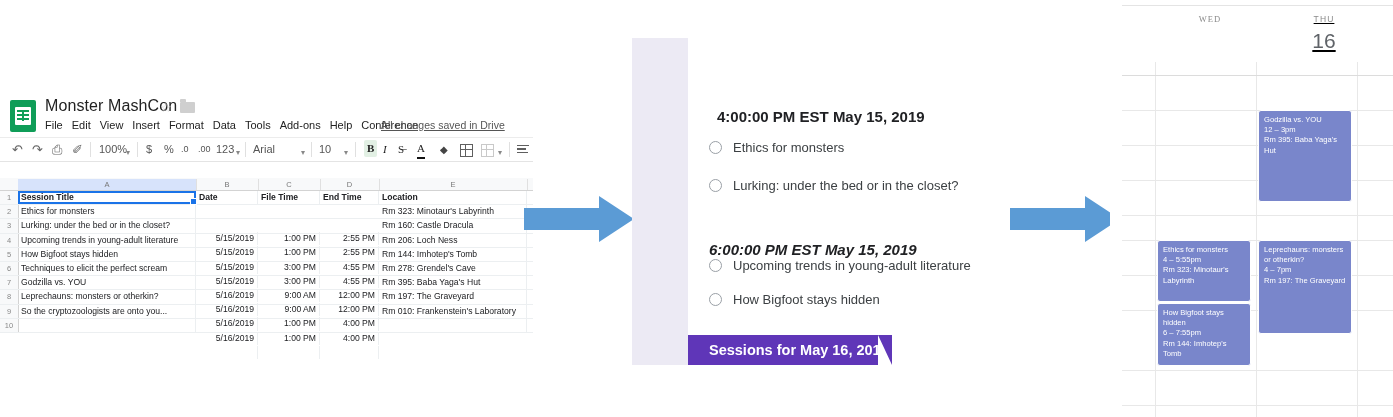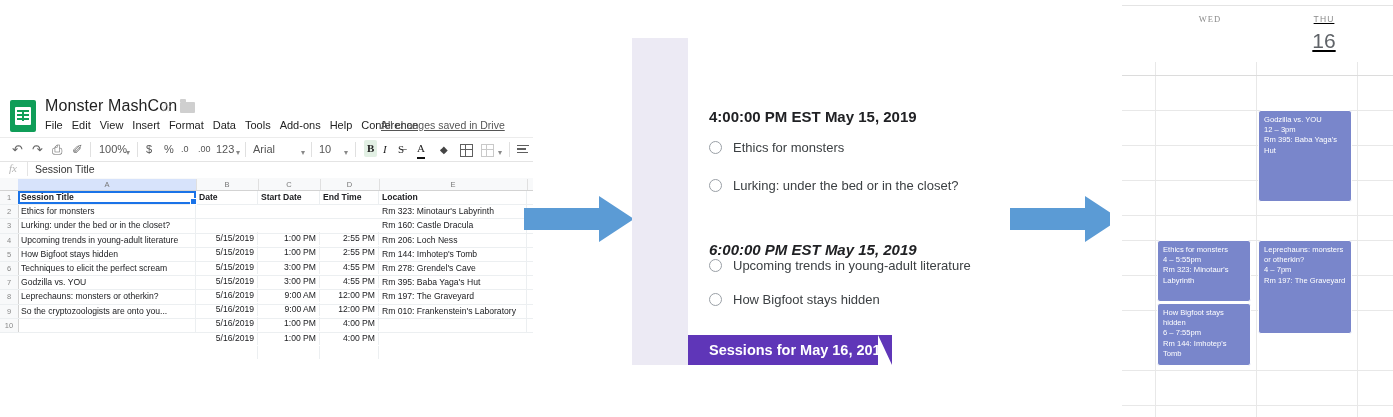--- a/index.html
+++ b/index.html
@@ -148,42 +148,37 @@
       <div class="tb-grid light" style="left:481px;"></div>
       <div class="tb caret" style="left:498px;top:6px;">▾</div>
       <div class="tb sep" style="left:509px;"></div>
       <div class="tb-lines" style="left:517px;">
           <b></b>
           <b></b>
           <b></b>
         </div>
     </div>
 
-    <div class="sh-fbar">
-      <div class="fx">fx</div>
-      <div class="fx-div"></div>
-      <div class="fx-val">Session Title</div>
-    </div>
 
     <div class="grid">
       <div class="colhdr">
         <div class="cc" style="left:0;width:18px;border-right:1px solid #d3d3d3;"></div>
         <div class="cc colsel" style="left:18px;width:178px;">A</div>
         <div class="cc" style="left:196px;width:62px;">B</div>
         <div class="cc" style="left:258px;width:62px;">C</div>
         <div class="cc" style="left:320px;width:59px;">D</div>
         <div class="cc" style="left:379px;width:148px;">E</div>
       </div>
 
       <div class="rowbox">
         <div class="grow hdr">
           <div class="rn">1</div>
           <div class="cell" style="left:18px;width:178px;">Session Title</div>
           <div class="cell" style="left:196px;width:62px;">Date</div>
-          <div class="cell" style="left:258px;width:62px;">Start Date</div>
+          <div class="cell" style="left:258px;width:62px;">File Time</div>
           <div class="cell" style="left:320px;width:59px;">End Time</div>
           <div class="cell" style="left:379px;width:148px;">Location</div>
           <div class="sel-a1"></div>
         </div>
 
         <div class="grow">
           <div class="rn">2</div>
           <div class="cell" style="left:18px;width:178px;">Ethics for monsters</div>
           <div class="cell r" style="left:196px;width:62px;">5/15/2019</div>
           <div class="cell r" style="left:258px;width:62px;">1:00 PM</div>
@@ -260,21 +255,21 @@
 
   <svg class="arrow" style="left:524px;top:196px;" width="110" height="46" viewBox="0 0 110 46">
     <polygon points="0,12 75,12 75,0 110,23 75,46 75,34 0,34" fill="#5b9bd5"></polygon>
   </svg>
 
   <div id="mid">
     <div class="mid-side"></div>
     <div class="mid-body"></div>
 
 
-    <div class="slot" style="top:70px;">4:00:00 PM EST May 15, 2019</div>
+    <div class="slot" style="top:70px;margin-left:8px;">4:00:00 PM EST May 15, 2019</div>
 
     <div class="opt" style="top:102px;">
       <span class="radio"></span>
       <span class="txt">Ethics for monsters</span>
     </div>
     <div class="opt" style="top:140px;">
       <span class="radio"></span>
       <span class="txt">Lurking: under the bed or in the closet?</span>
     </div>
 

